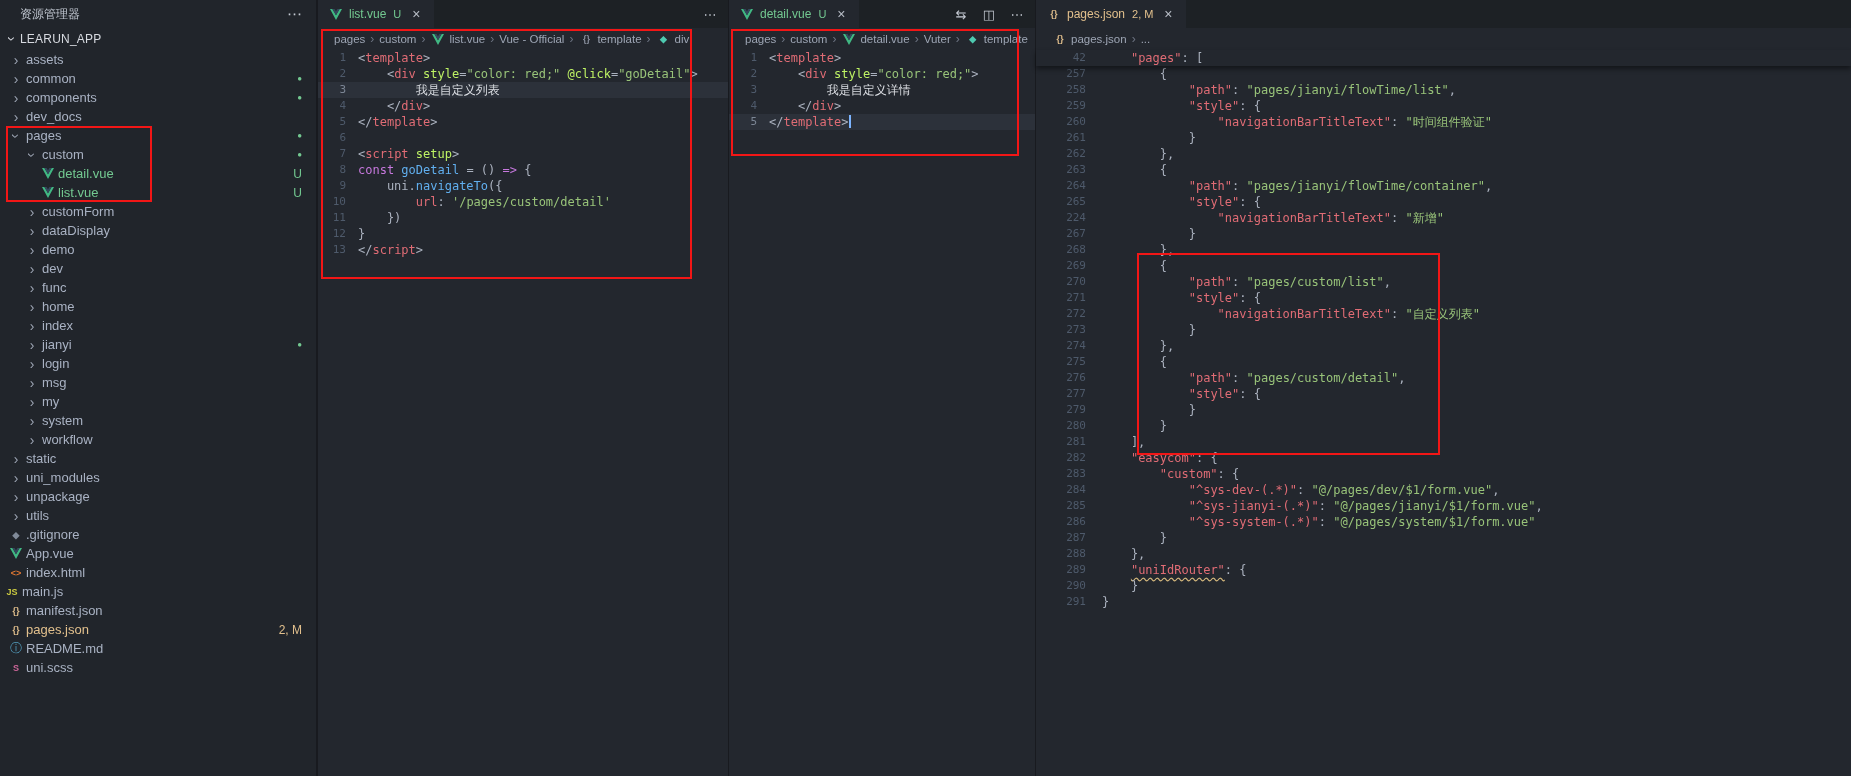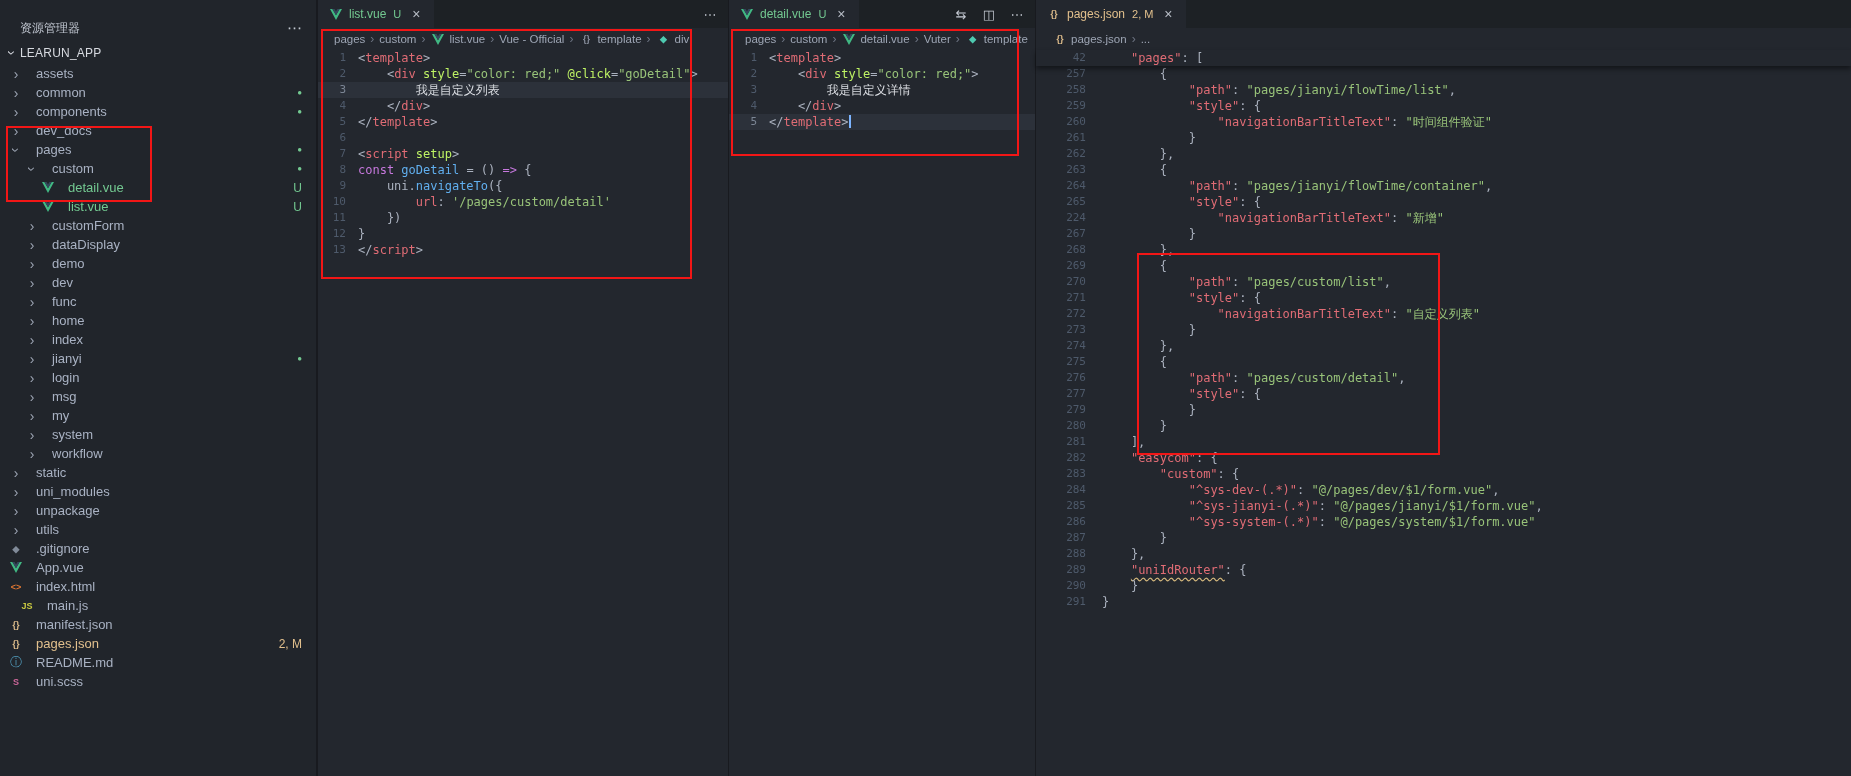--- a/index.html
+++ b/index.html
@@ -1,26 +1,26 @@
 <!DOCTYPE html>
 <html><head>
 <meta charset="utf-8">
 <style>
   html,body{margin:0;padding:0;background:#16181d;}
   .window{position:relative;width:1851px;height:776px;overflow:hidden;background:#23272e;
           font-family:"Liberation Sans",sans-serif;color:#abb2bf;font-size:13px;}
   
   .sidebar{position:absolute;left:0;top:0;width:317px;height:100%;background:#21252b;border-right:1px solid #181a1f;box-sizing:border-box;}
-  .sb-head{display:flex;align-items:center;height:28px;padding:14px 14px 0 20px;font-size:12px;color:#bfc5cf;gap:36px;}
+  .sb-head{display:flex;align-items:center;height:28px;padding:0 14px 0 20px;font-size:12px;color:#bfc5cf;gap:36px;}
   .sb-head .spacer{flex:1;}
   .sb-more{font-size:15px;color:#c5cad3;cursor:pointer;}
   .section{display:flex;align-items:center;height:22px;font-weight:normal;font-size:12px;color:#d7dae0;padding-left:4px;letter-spacing:.2px;}
   .tree{position:relative;}
   .row{display:flex;align-items:center;height:19px;color:#a9b2c3;cursor:pointer;white-space:nowrap;}
-  .rlabel{margin-left:12px;}
+  .rlabel{margin-left:2px;}
   .rlabel.green{color:#73c991;}
   .rlabel.yellow{color:#e2c08d;}
   .rbadge{margin-left:auto;margin-right:14px;font-size:12px;}
   .rbadge.green{color:#73c991;}
   .rbadge.yellow{color:#e2c08d;}
   .rbadge.dot{font-size:8px;}
   
   .ic{display:inline-flex;width:16px;justify-content:center;align-items:center;font-size:12px;flex:none;}
   .ic.tiny{font-size:9px;font-weight:bold;}
   .ic.down{transform:rotate(90deg);}
@@ -209,21 +209,21 @@
               <path fill="#41b883" d="M0 0h4.8L12 12.4 19.2 0H24L12 21.8z"></path>
               <path fill="#34495e" d="M4.8 0h4.3L12 4.9 14.9 0h4.3L12 12.4z"></path>
             </svg>
           </span>
           <span class="rlabel ">App.vue</span>
         </div>
         <div class="row" style="padding-left: 8px;">
           <span class="ic tiny" style="color: rgb(227, 121, 51);">&lt;&gt;</span>
           <span class="rlabel ">index.html</span>
         </div>
-        <div class="row" style="padding-left: 19px;">
+        <div class="row" style="padding-left: 4px;">
           <span class="ic tiny" style="color: rgb(203, 203, 65);">JS</span>
           <span class="rlabel ">main.js</span>
         </div>
         <div class="row" style="padding-left: 8px;">
           <span class="ic tiny" style="color: rgb(226, 192, 141);">{}</span>
           <span class="rlabel ">manifest.json</span>
         </div>
         <div class="row" style="padding-left: 8px;">
           <span class="ic tiny" style="color: rgb(226, 192, 141);">{}</span>
           <span class="rlabel yellow">pages.json</span>

